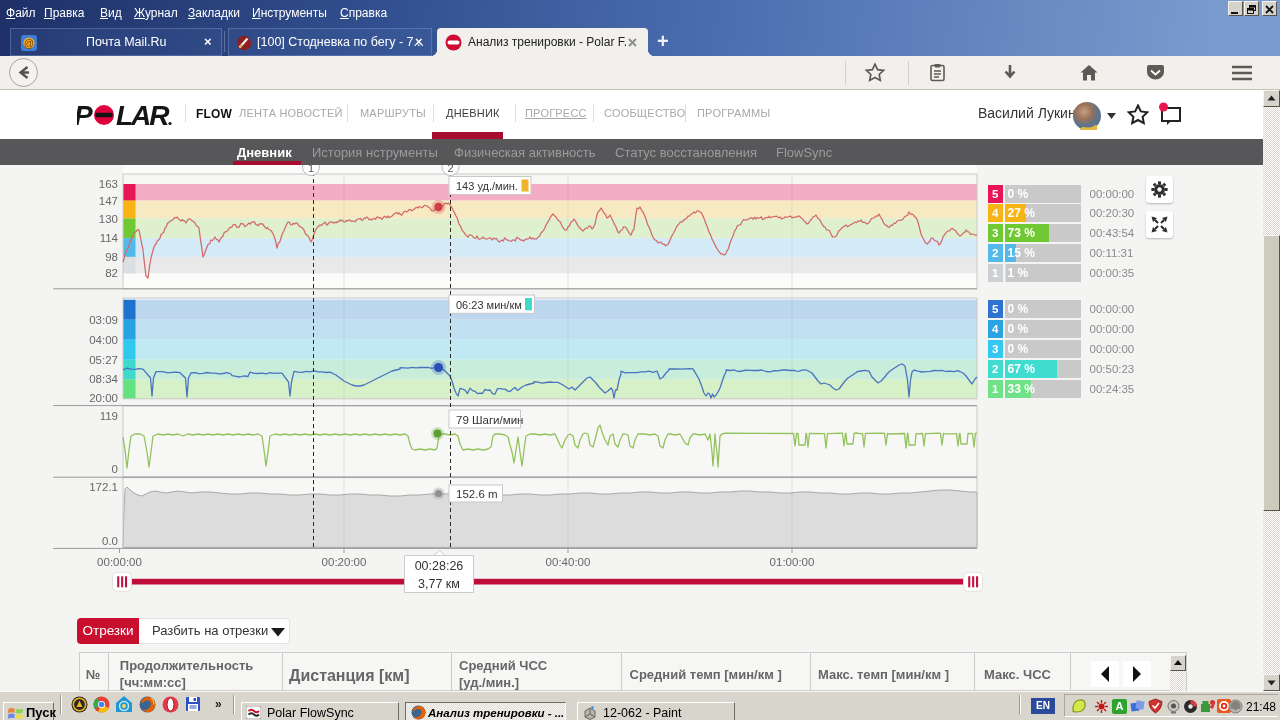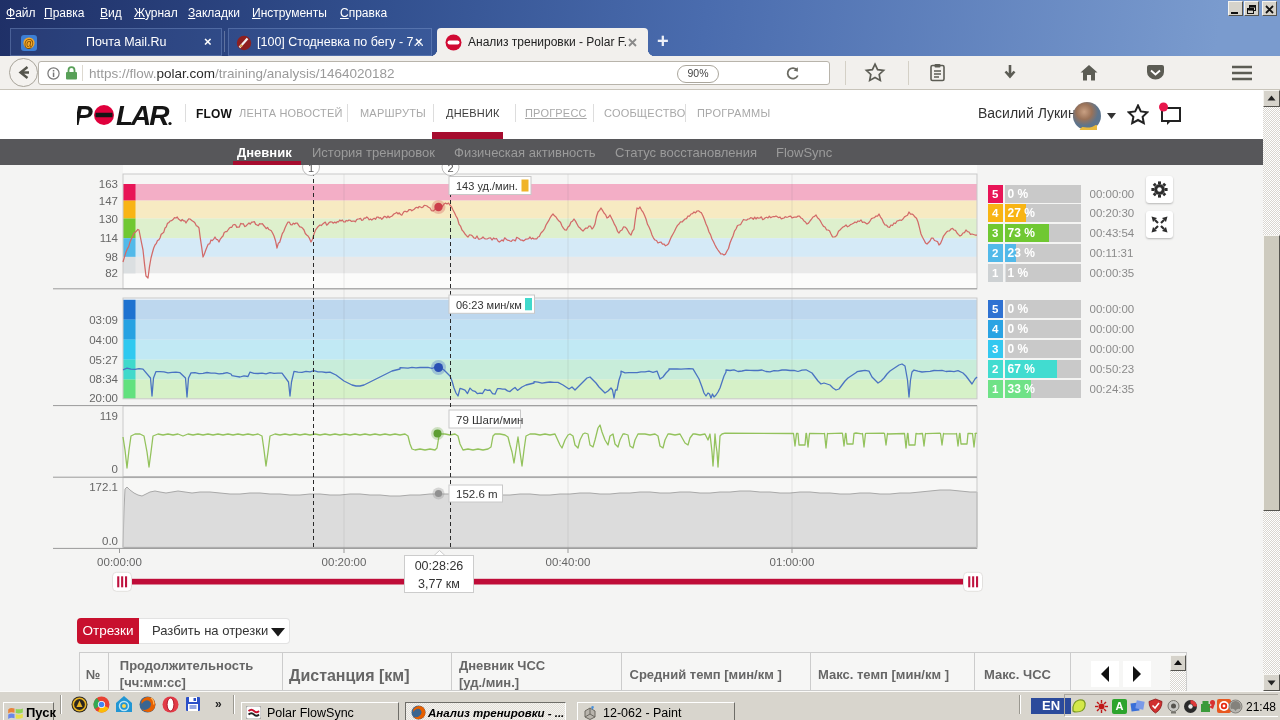--- a/index.html
+++ b/index.html
@@ -97,38 +97,20 @@
       </svg>
     <div style="position:absolute;left:-7px;bottom:0;width:7px;height:7px;background:radial-gradient(circle at 0 0, rgba(0,0,0,0) 7px, #f2f0ed 7.5px);"></div>
     <div style="position:absolute;right:-7px;bottom:0;width:7px;height:7px;background:radial-gradient(circle at 7px 0, rgba(0,0,0,0) 7px, #f2f0ed 7.5px);"></div>
   </div>
   <div style="position:absolute;left:657px;top:30px;color:rgba(255,255,255,0.9);font-size:20px;font-weight:bold;">+</div>
 </div>
 <div class="abs" id="navbar">
   <div id="backbtn"><svg width="27" height="27">
         <path d="M17.5 8 L10.5 13.5 L17.5 19 M10.5 13.5 L19 13.5" stroke="#55554d" stroke-width="2.4" fill="none"></path>
       </svg></div>
-  <div id="urlbar">
-    <svg width="13" height="13" style="position:absolute;left:8px;top:5px;">
-        <circle cx="6.5" cy="6.5" r="5.6" fill="none" stroke="#777" stroke-width="1.2"></circle>
-        <rect x="5.8" y="5.5" width="1.5" height="4.5" fill="#777"></rect>
-        <rect x="5.8" y="3" width="1.5" height="1.5" fill="#777"></rect>
-      </svg>
-    <svg width="13" height="14" style="position:absolute;left:26px;top:4px;">
-        <rect x="1" y="6" width="11" height="7.5" rx="1" fill="#58a058"></rect>
-        <path d="M3.5 6 V4.2 a3 3 0 0 1 6 0 V6" fill="none" stroke="#58a058" stroke-width="1.8"></path>
-      </svg>
-    <div style="position:absolute;left:43px;top:3px;width:1px;height:16px;background:#ddd9d0;"></div>
-    <div style="position:absolute;left:50px;top:4px;font-size:13.5px;color:#9a9a9a;">https://flow.<span style="color:#2b2b2b;">polar.com</span>/training/analysis/1464020182</div>
-    <div style="position:absolute;left:638px;top:3px;width:40px;height:16px;border:1px solid #aaa69c;border-radius:9px;font-size:10.5px;color:#444;text-align:center;line-height:15px;">90%</div>
-    <svg width="17" height="17" style="position:absolute;left:745px;top:3px;">
-        <path d="M13.2 5.2 A5.3 5.3 0 1 0 13.8 10.5" fill="none" stroke="#6a6a62" stroke-width="1.8"></path>
-        <path d="M13.8 2.2 L13.8 6.8 L9.6 5.6 Z" fill="#6a6a62"></path>
-      </svg>
-  </div>
   <div style="position:absolute;left:845px;top:5px;width:1px;height:24px;background:#d4d0c6;"></div>
   <svg width="22" height="22" style="position:absolute;left:864px;top:6px;">
       <path d="M11 2.2 L13.6 7.6 L19.6 8.4 L15.2 12.5 L16.3 18.4 L11 15.5 L5.7 18.4 L6.8 12.5 L2.4 8.4 L8.4 7.6 Z" fill="none" stroke="#5c5c54" stroke-width="1.7"></path>
     </svg>
   <svg width="20" height="20" style="position:absolute;left:905px;top:7px;">
       <path d="M2 10 h16" stroke="#d4d0c6" stroke-width="0"></path>
     </svg>
   <div style="position:absolute;left:908px;top:5px;width:1px;height:24px;background:#d4d0c6;"></div>
   <svg width="20" height="20" style="position:absolute;left:928px;top:7px;">
       <rect x="3" y="2.5" width="13" height="15" rx="1.5" fill="none" stroke="#5c5c54" stroke-width="1.6"></rect>
@@ -192,21 +174,21 @@
     </svg>
   <svg width="26" height="24" style="position:absolute;left:1158px;top:12px;">
       <rect x="4" y="6" width="18" height="13" fill="none" stroke="#222" stroke-width="2"></rect>
       <path d="M13 19 L9 23 L9 19 Z" fill="#222"></path>
       <circle cx="5.5" cy="5" r="4.5" fill="#e8174c"></circle>
     </svg>
 </div>
 <div class="abs" id="submenu">
   <span class="smitem" style="left:237px;color:#fff;font-weight:bold;">Дневник</span>
   <div style="position:absolute;left:233px;top:22px;width:68px;height:4px;background:#a60c2e;"></div>
-  <span class="smitem" style="left:312px;">История тренировок</span>
+  <span class="smitem" style="left:312px;">История нструменты</span>
   <span class="smitem" style="left:454px;">Физическая активность</span>
   <span class="smitem" style="left:615px;">Статус восстановления</span>
   <span class="smitem" style="left:776px;">FlowSync</span>
 </div>
 <div class="abs" id="content"></div>
 <div class="abs" id="sbar"></div>
 <div class="abs" id="taskbar"></div>
 <svg class="abs" style="left:0;top:165px;" width="1000" height="440" viewBox="0 165 1000 440" font-family="Liberation Sans">
 <rect x="123" y="165" width="854" height="9" fill="#fbfbfa"></rect>
 <rect x="123.0" y="174.0" width="854.0" height="10.0" fill="#f6f6f5"></rect>
@@ -343,21 +325,21 @@
 <div class="zbar">
 <div class="zfill" style="width:44.5px;background:#70c832;"></div>
 <div class="zpct">73 %</div>
 </div>
 <div class="ztime">00:43:54</div>
 </div>
 <div class="zrow" style="left:987.5px;top:244.20000000000002px;width:160px;">
 <div class="zsq" style="background:#52b9e9;">2</div>
 <div class="zbar">
 <div class="zfill" style="width:11.7px;background:#52b9e9;"></div>
-<div class="zpct">23 %</div>
+<div class="zpct">15 %</div>
 </div>
 <div class="ztime">00:11:31</div>
 </div>
 <div class="zrow" style="left:987.5px;top:264.1px;width:160px;">
 <div class="zsq" style="background:#cdd1d3;">1</div>
 <div class="zbar">
 <div class="zfill" style="width:1px;background:#dbdfe1;"></div>
 <div class="zpct">1 %</div>
 </div>
 <div class="ztime">00:00:35</div>
@@ -436,21 +418,21 @@
     </svg></div>
 <div class="abs" style="left:78.5px;top:652px;width:1108px;height:39px;background:#f6f6f5;border:1px solid #ccc;box-sizing:border-box;"></div>
 <div class="abs" style="left:78.5px;top:653px;width:29px;height:37px;box-sizing:border-box;"></div>
 <div class="abs" style="left:78.5px;top:667px;width:29px;text-align:center;font-size:13px;font-weight:bold;color:#666;">№</div>
 <div class="abs" style="left:107.5px;top:653px;width:174px;height:37px;border-left:1px solid #ccc;box-sizing:border-box;"></div>
 <div class="abs" style="left:119.8px;top:658px;font-size:13px;font-weight:bold;color:#666;">Продолжительность</div>
 <div class="abs" style="left:119.8px;top:675px;font-size:13px;font-weight:bold;color:#666;">[чч:мм:сс]</div>
 <div class="abs" style="left:281.6px;top:653px;width:170px;height:37px;border-left:1px solid #ccc;box-sizing:border-box;"></div>
 <div class="abs" style="left:289px;top:667px;font-size:16px;font-weight:bold;color:#666;">Дистанция [км]</div>
 <div class="abs" style="left:451.4px;top:653px;width:170px;height:37px;border-left:1px solid #ccc;box-sizing:border-box;"></div>
-<div class="abs" style="left:459px;top:658px;font-size:13px;font-weight:bold;color:#666;">Дневник ЧСС</div>
+<div class="abs" style="left:459px;top:658px;font-size:13px;font-weight:bold;color:#666;">Средний ЧСС</div>
 <div class="abs" style="left:459px;top:675px;font-size:13px;font-weight:bold;color:#666;">[уд./мин.]</div>
 <div class="abs" style="left:621.2px;top:653px;width:189px;height:37px;border-left:1px solid #ccc;box-sizing:border-box;"></div>
 <div class="abs" style="left:629.5px;top:667px;font-size:13px;font-weight:bold;color:#666;">Средний темп [мин/км ]</div>
 <div class="abs" style="left:810px;top:653px;width:164px;height:37px;border-left:1px solid #ccc;box-sizing:border-box;"></div>
 <div class="abs" style="left:818px;top:667px;font-size:13px;font-weight:bold;color:#666;">Макс. темп [мин/км ]</div>
 <div class="abs" style="left:974px;top:653px;width:96px;height:37px;border-left:1px solid #ccc;box-sizing:border-box;"></div>
 <div class="abs" style="left:984px;top:667px;font-size:13px;font-weight:bold;color:#666;">Макс. ЧСС</div>
 <div class="abs" style="left:1069.9px;top:653px;width:116px;height:37px;border-left:1px solid #ccc;box-sizing:border-box;"></div>
 <div class="abs" style="left:1090.5px;top:661px;width:28px;height:26px;background:#fff;"></div>
 <svg class="abs" style="left:1090.5px;top:661px;" width="28" height="26">
@@ -530,21 +512,21 @@
 <div class="tbtn" style="left:577px;width:158px;">
 <svg width="14" height="14" style="position:absolute;left:5px;top:3px;">
       <path d="M2 5 L7 2 L12 5 L12 11 L7 13.5 L2 11 Z" fill="#b8b4ac" stroke="#6a675f" stroke-width="1"></path>
       <path d="M7 2 L7 8 L2 11 M7 8 L12 11" stroke="#6a675f" stroke-width="1" fill="none"></path>
       <path d="M8 1 Q10 -1 11 1 L9.5 4 Z" fill="#4a90d9"></path>
     </svg>
 <span style="position:absolute;left:25px;top:3px;">12-062 - Paint</span>
   </div>
 <div class="abs" style="left:1019px;top:695px;width:1px;height:19px;background:#9a9890;"></div>
 <div class="abs" style="left:1020px;top:695px;width:1px;height:19px;background:#fff;"></div>
-<div class="abs" style="left:1031px;top:698px;width:40px;height:16px;background:#2b4a9b;color:#fff;font-size:13px;font-weight:bold;text-align:center;line-height:16px;">EN</div>
+<div class="abs" style="left:1031px;top:698px;width:24px;height:16px;background:#2b4a9b;color:#fff;font-size:10px;font-weight:bold;text-align:center;line-height:16px;">EN</div>
 <div class="abs" style="left:1064px;top:694px;width:214px;height:23px;border:1px solid #aaa69e;border-right:none;border-bottom-color:#fff;border-right-color:#fff;box-sizing:border-box;"></div>
 <svg class="abs" style="left:1071px;top:698px;" width="16" height="16">
     <path d="M2 13 Q1 4 8 2 Q15 1 14 8 Q13 14 5 14 Q3 14 2 13Z" fill="#d4e84a" stroke="#7a9a20" stroke-width="1.2"></path>
   </svg>
 <svg class="abs" style="left:1094px;top:699px;" width="15" height="15">
     <circle cx="7.5" cy="7.5" r="3" fill="#c01818"></circle>
     <g stroke="#c01818" stroke-width="1.4">
       <path d="M7.5 1 V4"></path>
       <path d="M7.5 11 V14"></path>
       <path d="M1 7.5 H4"></path>

